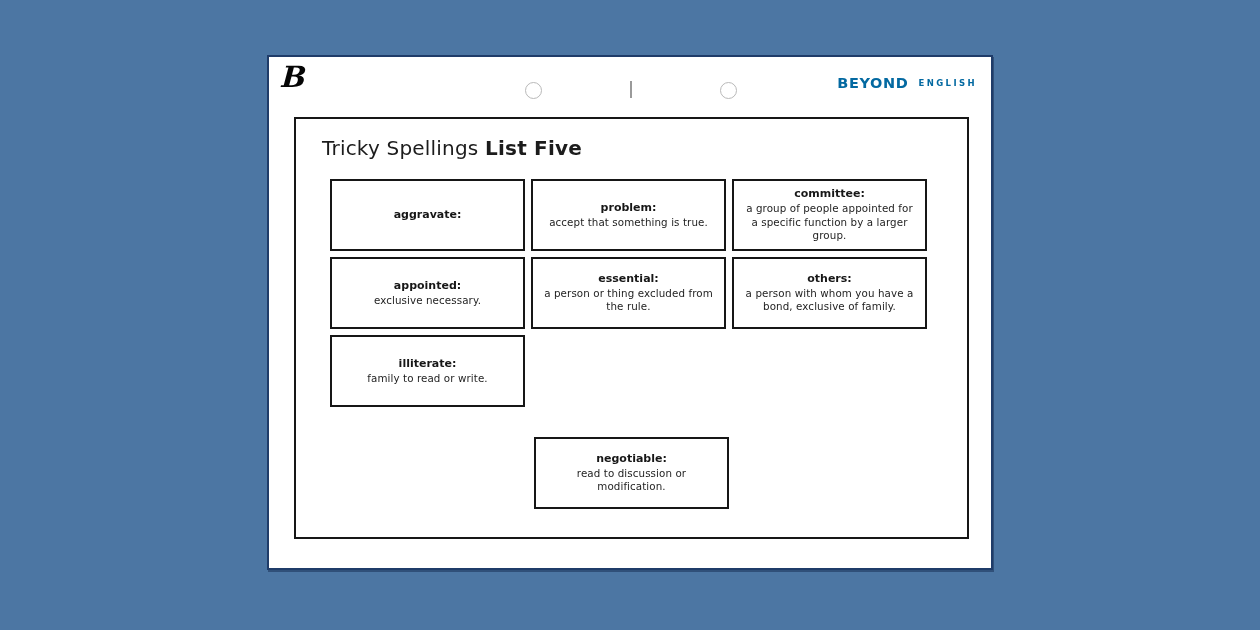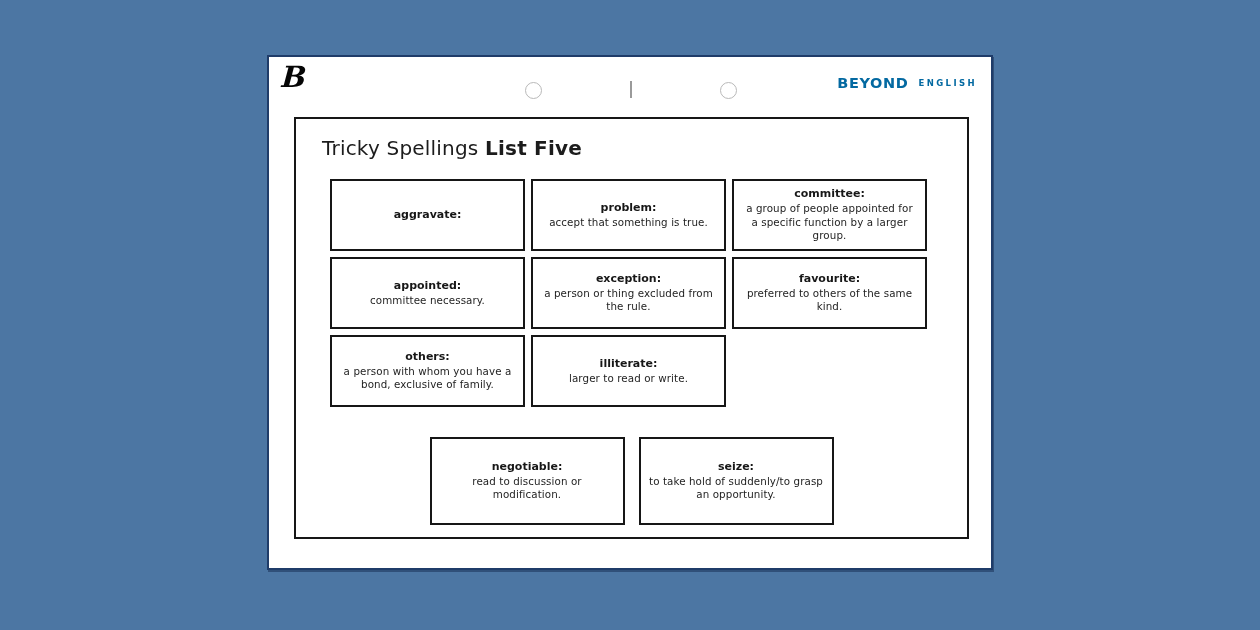--- a/index.html
+++ b/index.html
@@ -110,21 +110,21 @@
   }
   .bottom-row {
     position: absolute;
     left: 0;
     top: 318px;
     width: 100%;
     display: flex;
     justify-content: center;
     gap: 14px;
   }
-  .bottom-row .card { width: 195px; height: 88px; }
+  .bottom-row .card { width: 195px; height: 72px; }
   .card {
     border: 2px solid #161616;
     background: #ffffff;
     display: flex;
     flex-direction: column;
     align-items: center;
     justify-content: center;
     text-align: center;
     padding: 4px 8px;
   }
@@ -170,46 +170,38 @@
         <div class="card">
           <div class="word">problem:</div>
           <div class="definition">accept that something is true.</div>
         </div>
         <div class="card">
           <div class="word">committee:</div>
           <div class="definition">a group of people appointed for a specific function by a larger group.</div>
         </div>
         <div class="card">
           <div class="word">appointed:</div>
-          <div class="definition">committee necessary.</div>
-        </div>
-        <div class="card">
-          <div class="word">exception:</div>
+          <div class="definition">exclusive necessary.</div>
+        </div>
+        <div class="card">
+          <div class="word">essential:</div>
           <div class="definition">a person or thing excluded from the rule.</div>
-        </div>
-        <div class="card">
-          <div class="word">favourite:</div>
-          <div class="definition">preferred to others of the same kind.</div>
         </div>
         <div class="card">
           <div class="word">others:</div>
           <div class="definition">a person with whom you have a bond, exclusive of family.</div>
         </div>
         <div class="card">
           <div class="word">illiterate:</div>
-          <div class="definition">larger to read or write.</div>
+          <div class="definition">family to read or write.</div>
         </div>
       </div>
 
       <div class="bottom-row">
         <div class="card">
           <div class="word">negotiable:</div>
           <div class="definition">read to discussion or modification.</div>
         </div>
-        <div class="card">
-          <div class="word">seize:</div>
-          <div class="definition">to take hold of suddenly/to grasp an opportunity.</div>
-        </div>
       </div>
     </div>
 
   </div>
 </div>
 
 </body></html>

